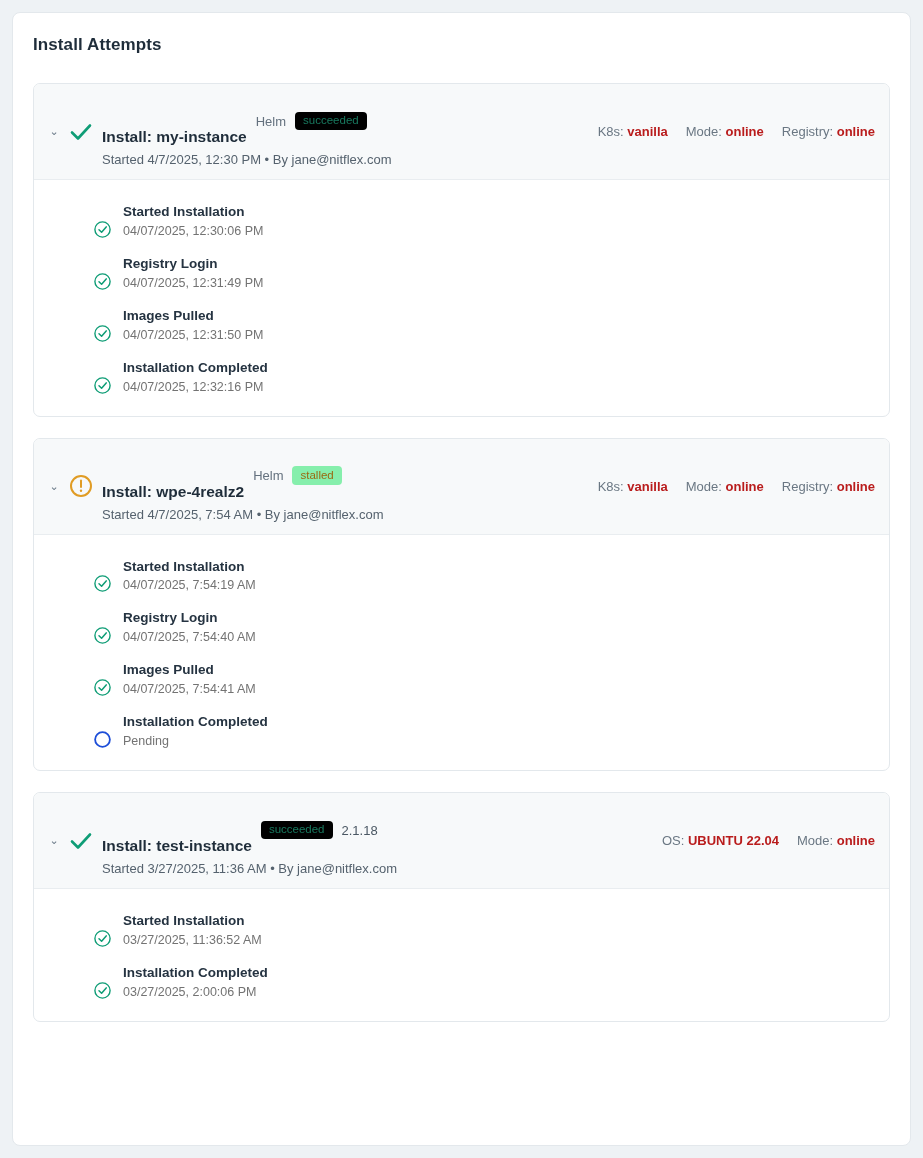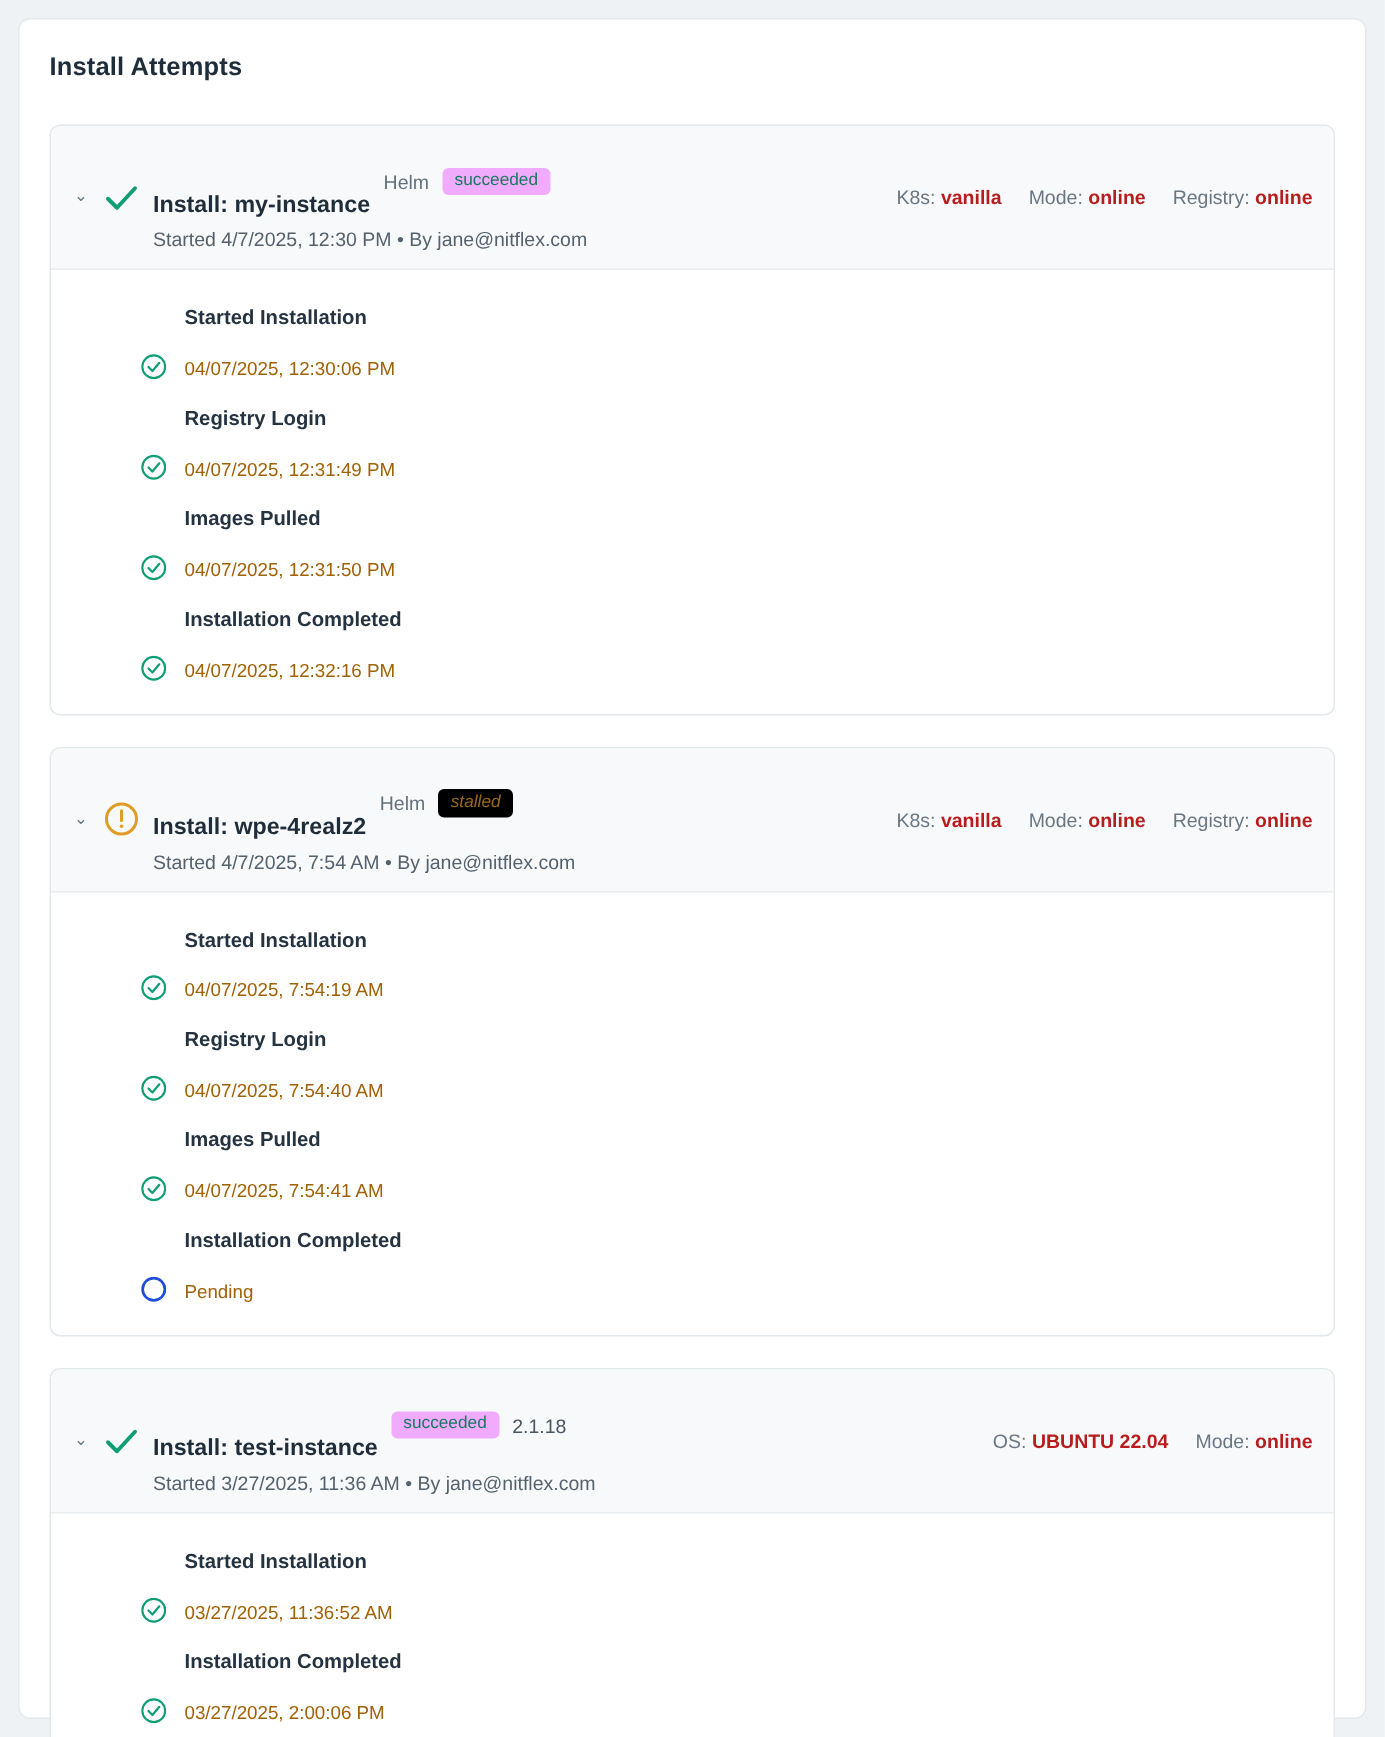--- a/index.html
+++ b/index.html
@@ -94,27 +94,26 @@
     color: #64717e;
   }
   .badge {
     font-size: 11.5px;
     border-radius: 4px;
     padding: 2.5px 8px;
     line-height: 1.2;
     font-weight: 500;
   }
   .badge.succeeded {
-    background: #f0abfc;
+    background: #000000;
     color: #18795f;
   }
   .badge.stalled {
-    background: #000000;
+    background: #86efac;
     color: #9a6a12;
-    font-style: italic;
   }
   .hdr-version {
     font-size: 13px;
     color: #4a5763;
   }
   .hdr-line2 {
     margin-top: 6px;
     font-size: 13px;
     color: #55626e;
   }
@@ -150,22 +149,22 @@
     margin-top: 2px;
   }
   .step-label {
     font-size: 13.5px;
     font-weight: 600;
     color: #253341;
     line-height: 1.25;
   }
   .step-time {
     font-size: 12.5px;
-    color: #a16207;
-    margin-top: 18px;
+    color: #737373;
+    margin-top: 3px;
   }
   svg { display: block; }
 </style>
 </head>
 <body>
 
 <div class="page-card">
   <h1 class="page-title">Install Attempts</h1>
   <div class="attempts" id="attempts-root">
       <div class="attempt">

